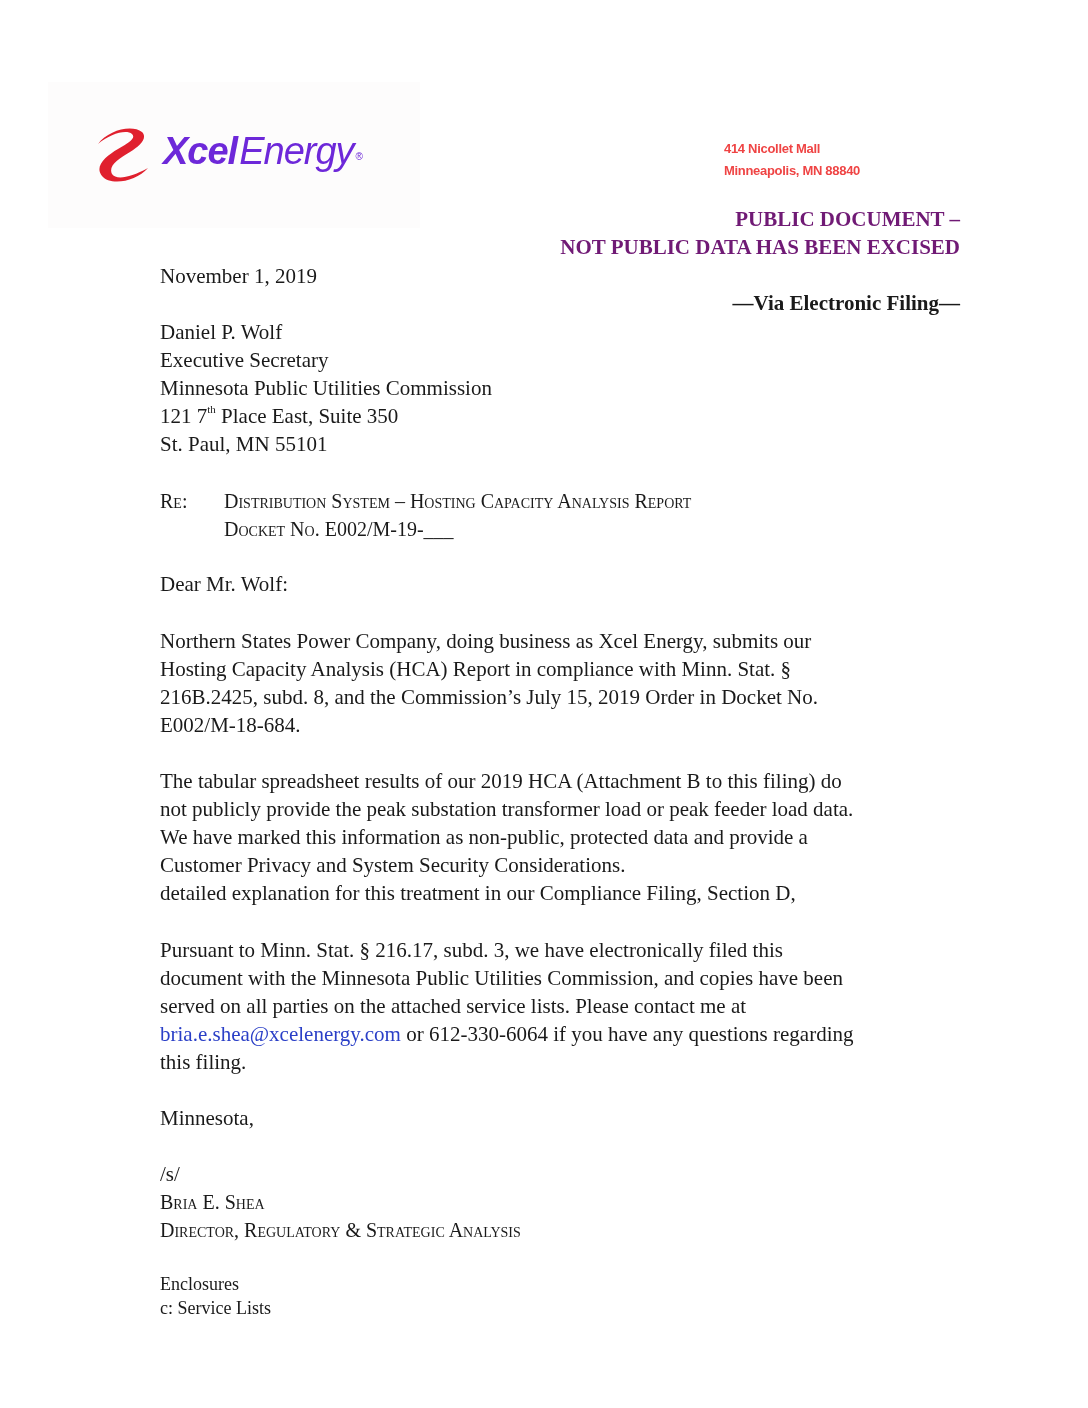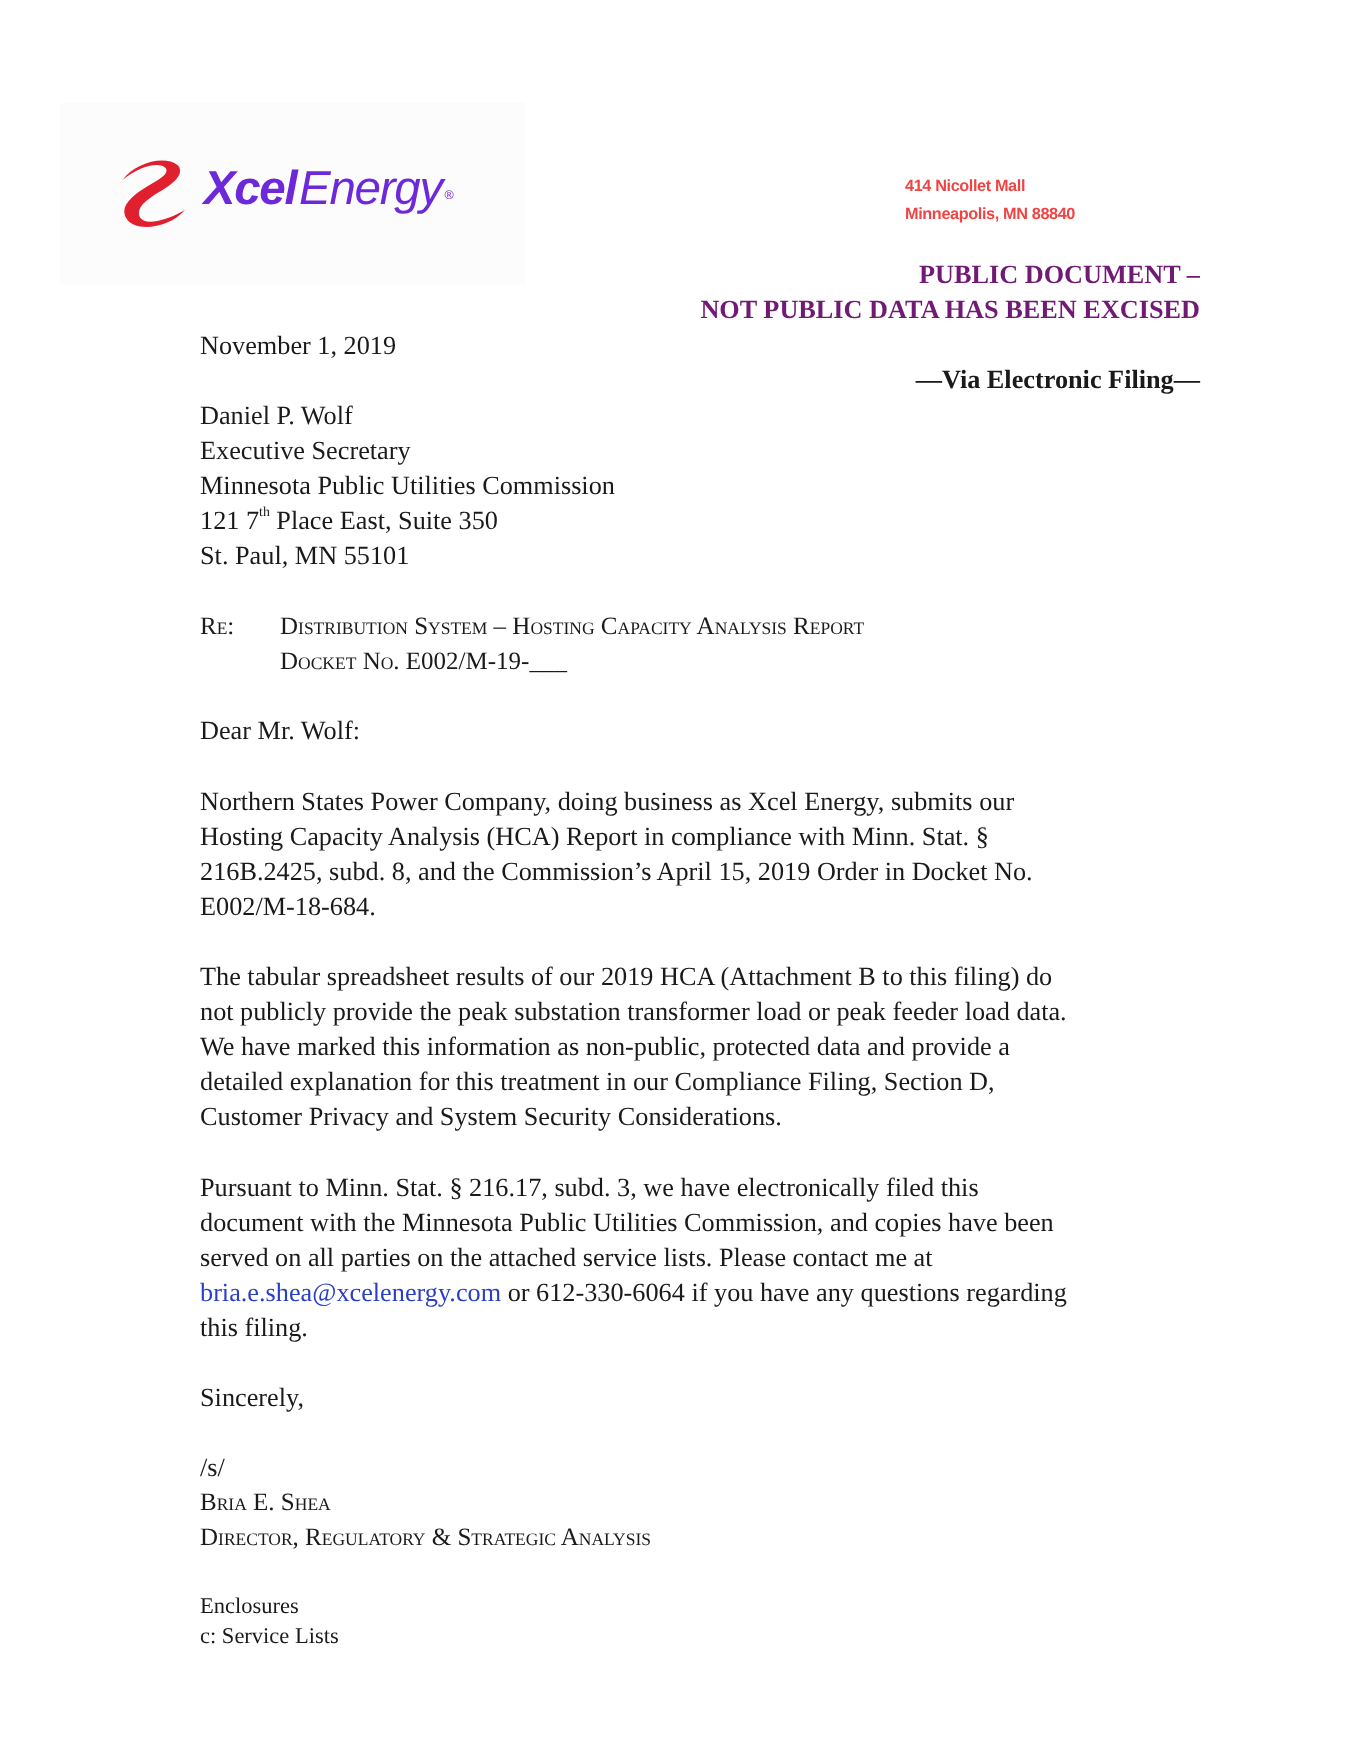--- a/index.html
+++ b/index.html
@@ -200,41 +200,41 @@
     <div>Distribution System – Hosting Capacity Analysis Report</div>
     <div>Docket No. E002/M-19-___</div>
   </div>
 </div>
 
 <div class="text salutation">Dear Mr. Wolf:</div>
 
 <div class="para p1">
   <div>Northern States Power Company, doing business as Xcel Energy, submits our</div>
   <div>Hosting Capacity Analysis (HCA) Report in compliance with Minn. Stat. §</div>
-  <div>216B.2425, subd. 8, and the Commission’s April 15, 2019 Order in Docket No.</div>
+  <div>216B.2425, subd. 8, and the Commission’s July 15, 2019 Order in Docket No.</div>
   <div>E002/M-18-684.</div>
 </div>
 
 <div class="para p2">
   <div>The tabular spreadsheet results of our 2019 HCA (Attachment B to this filing) do</div>
   <div>not publicly provide the peak substation transformer load or peak feeder load data.</div>
   <div>We have marked this information as non-public, protected data and provide a</div>
+  <div>Customer Privacy and System Security Considerations.</div>
   <div>detailed explanation for this treatment in our Compliance Filing, Section D,</div>
-  <div>Customer Privacy and System Security Considerations.</div>
 </div>
 
 <div class="para p3">
   <div>Pursuant to Minn. Stat. § 216.17, subd. 3, we have electronically filed this</div>
   <div>document with the Minnesota Public Utilities Commission, and copies have been</div>
   <div>served on all parties on the attached service lists.  Please contact me at</div>
   <div><a class="link">bria.e.shea@xcelenergy.com</a><span> or 612-330-6064 if you have any questions regarding</span></div>
   <div>this filing.</div>
 </div>
 
-<div class="text closing">Sincerely,</div>
+<div class="text closing">Minnesota,</div>
 
 <div class="sig-block">
   <div>/s/</div>
   <div class="smallcaps">Bria E. Shea</div>
   <div class="smallcaps">Director, Regulatory &amp; Strategic Analysis</div>
 </div>
 
 <div class="enclosures">
   <div>Enclosures</div>
   <div>c: Service Lists</div>

